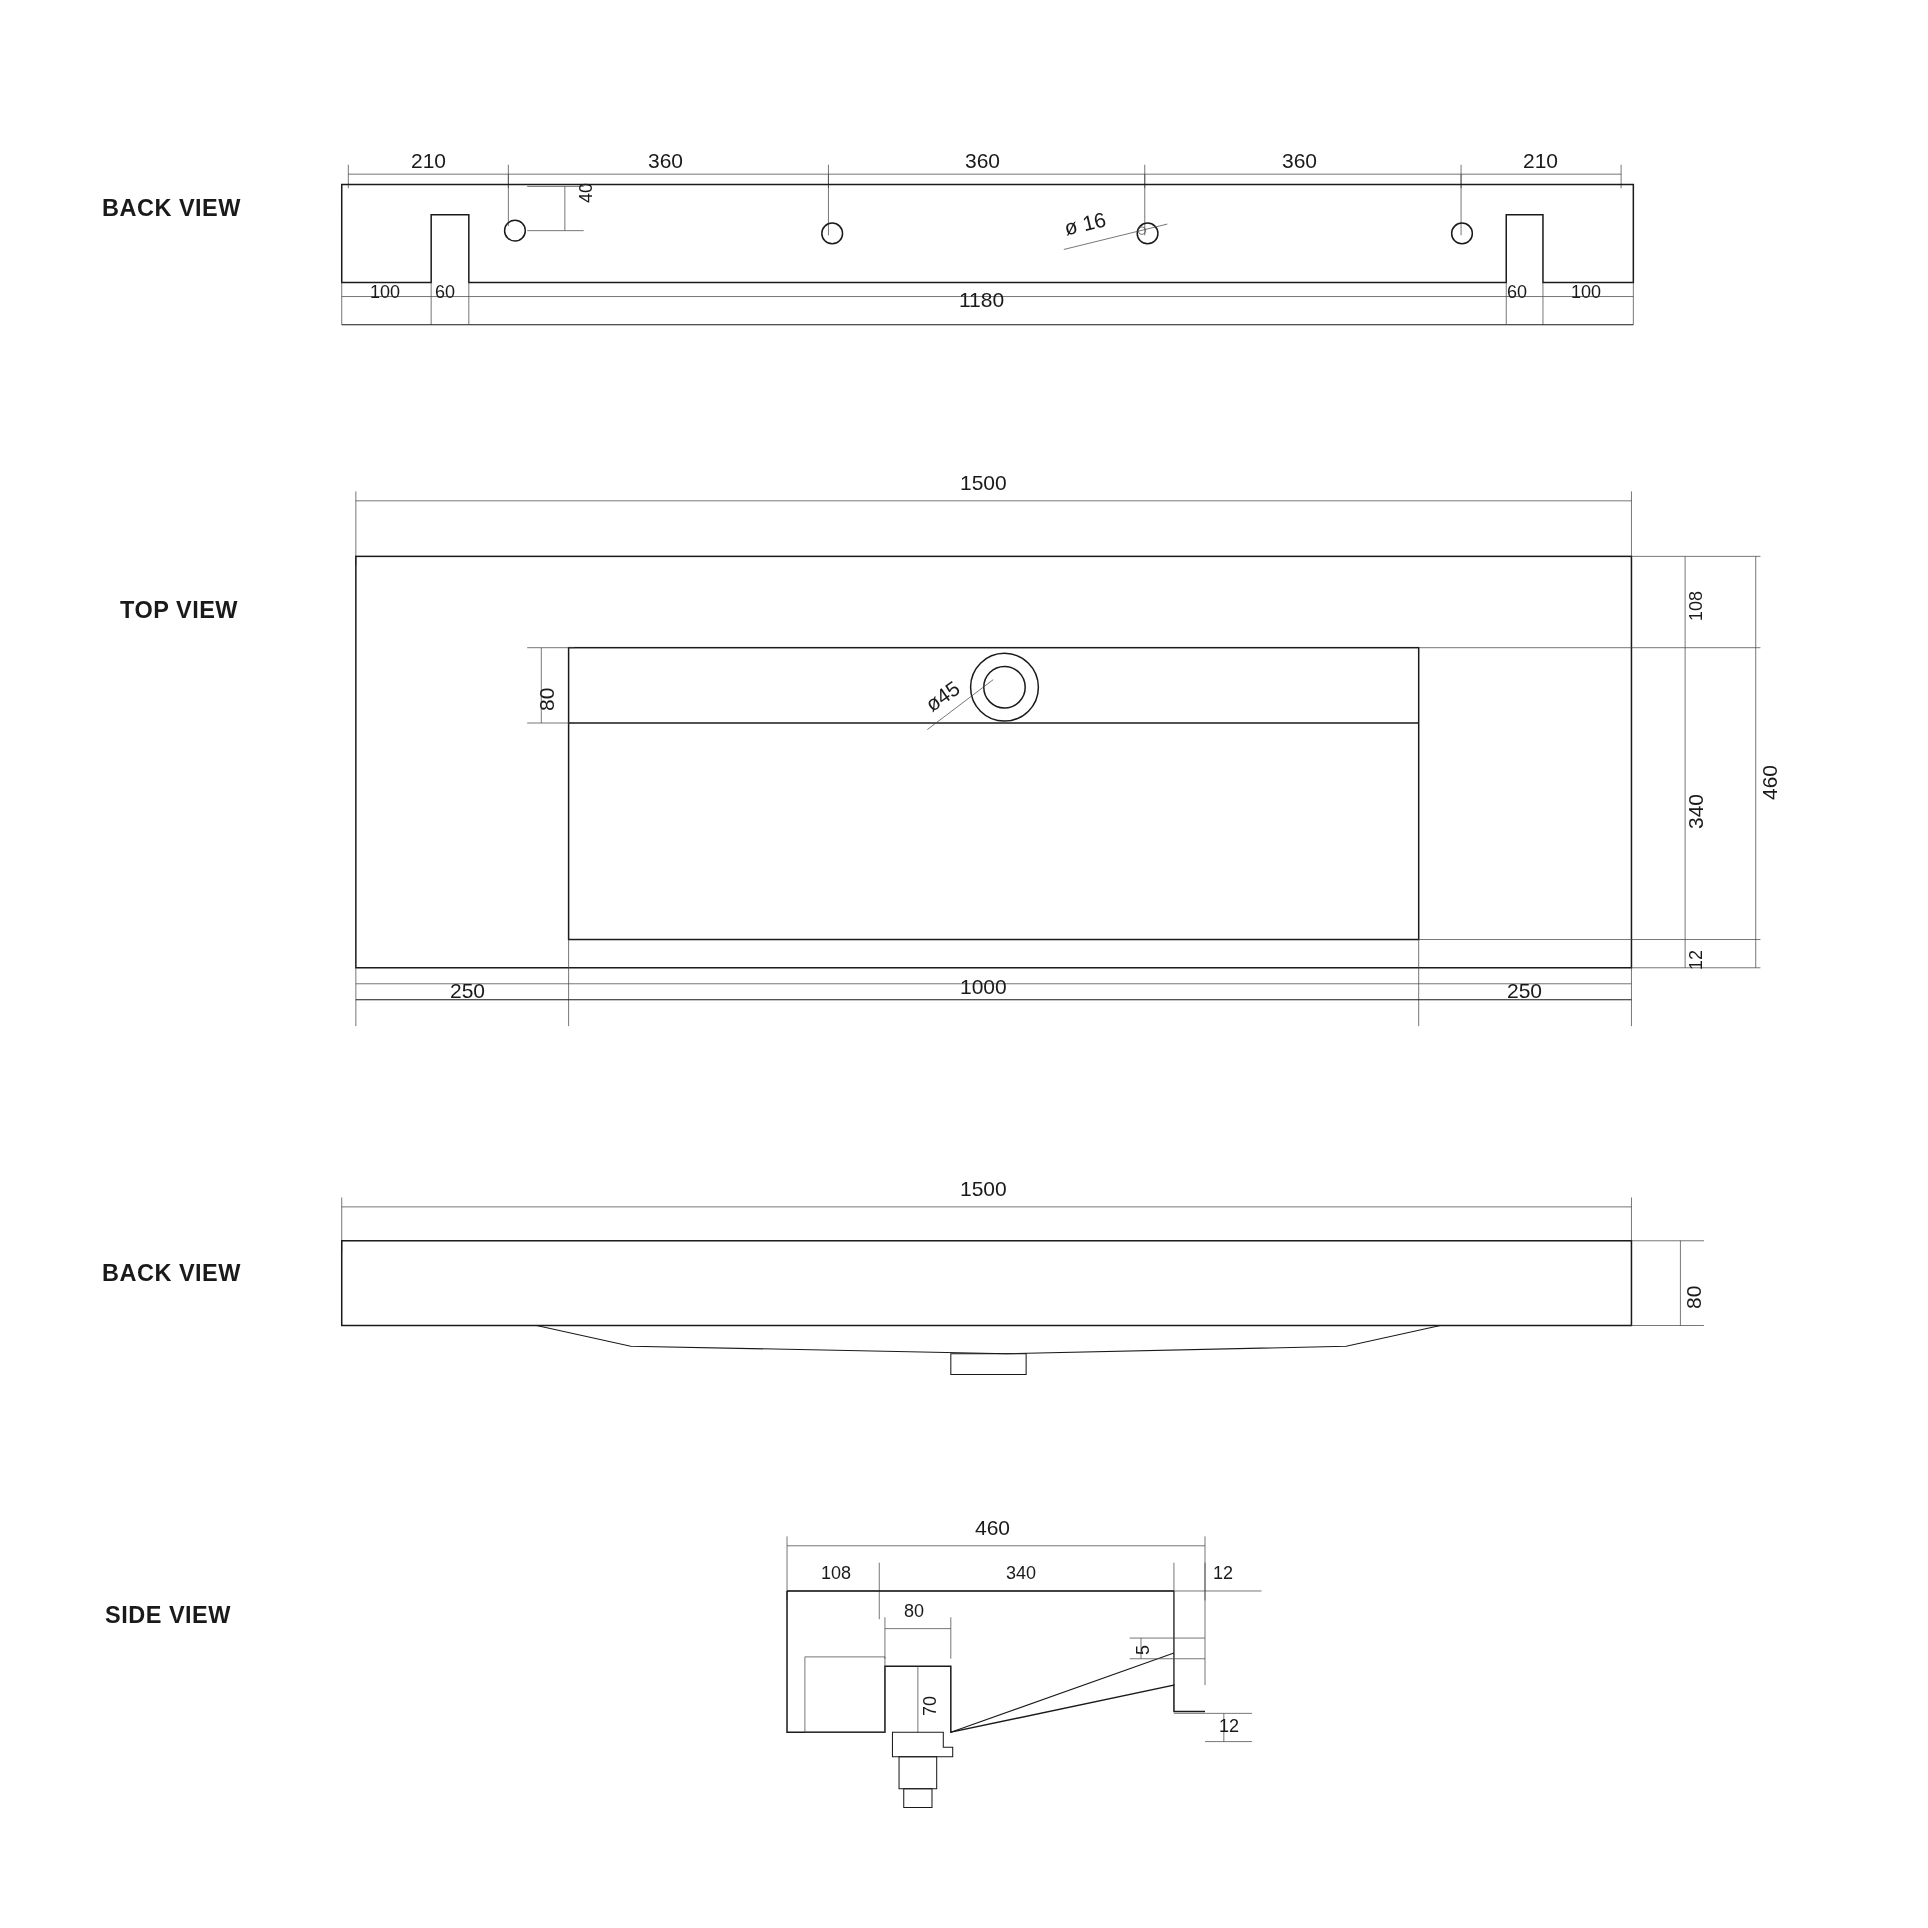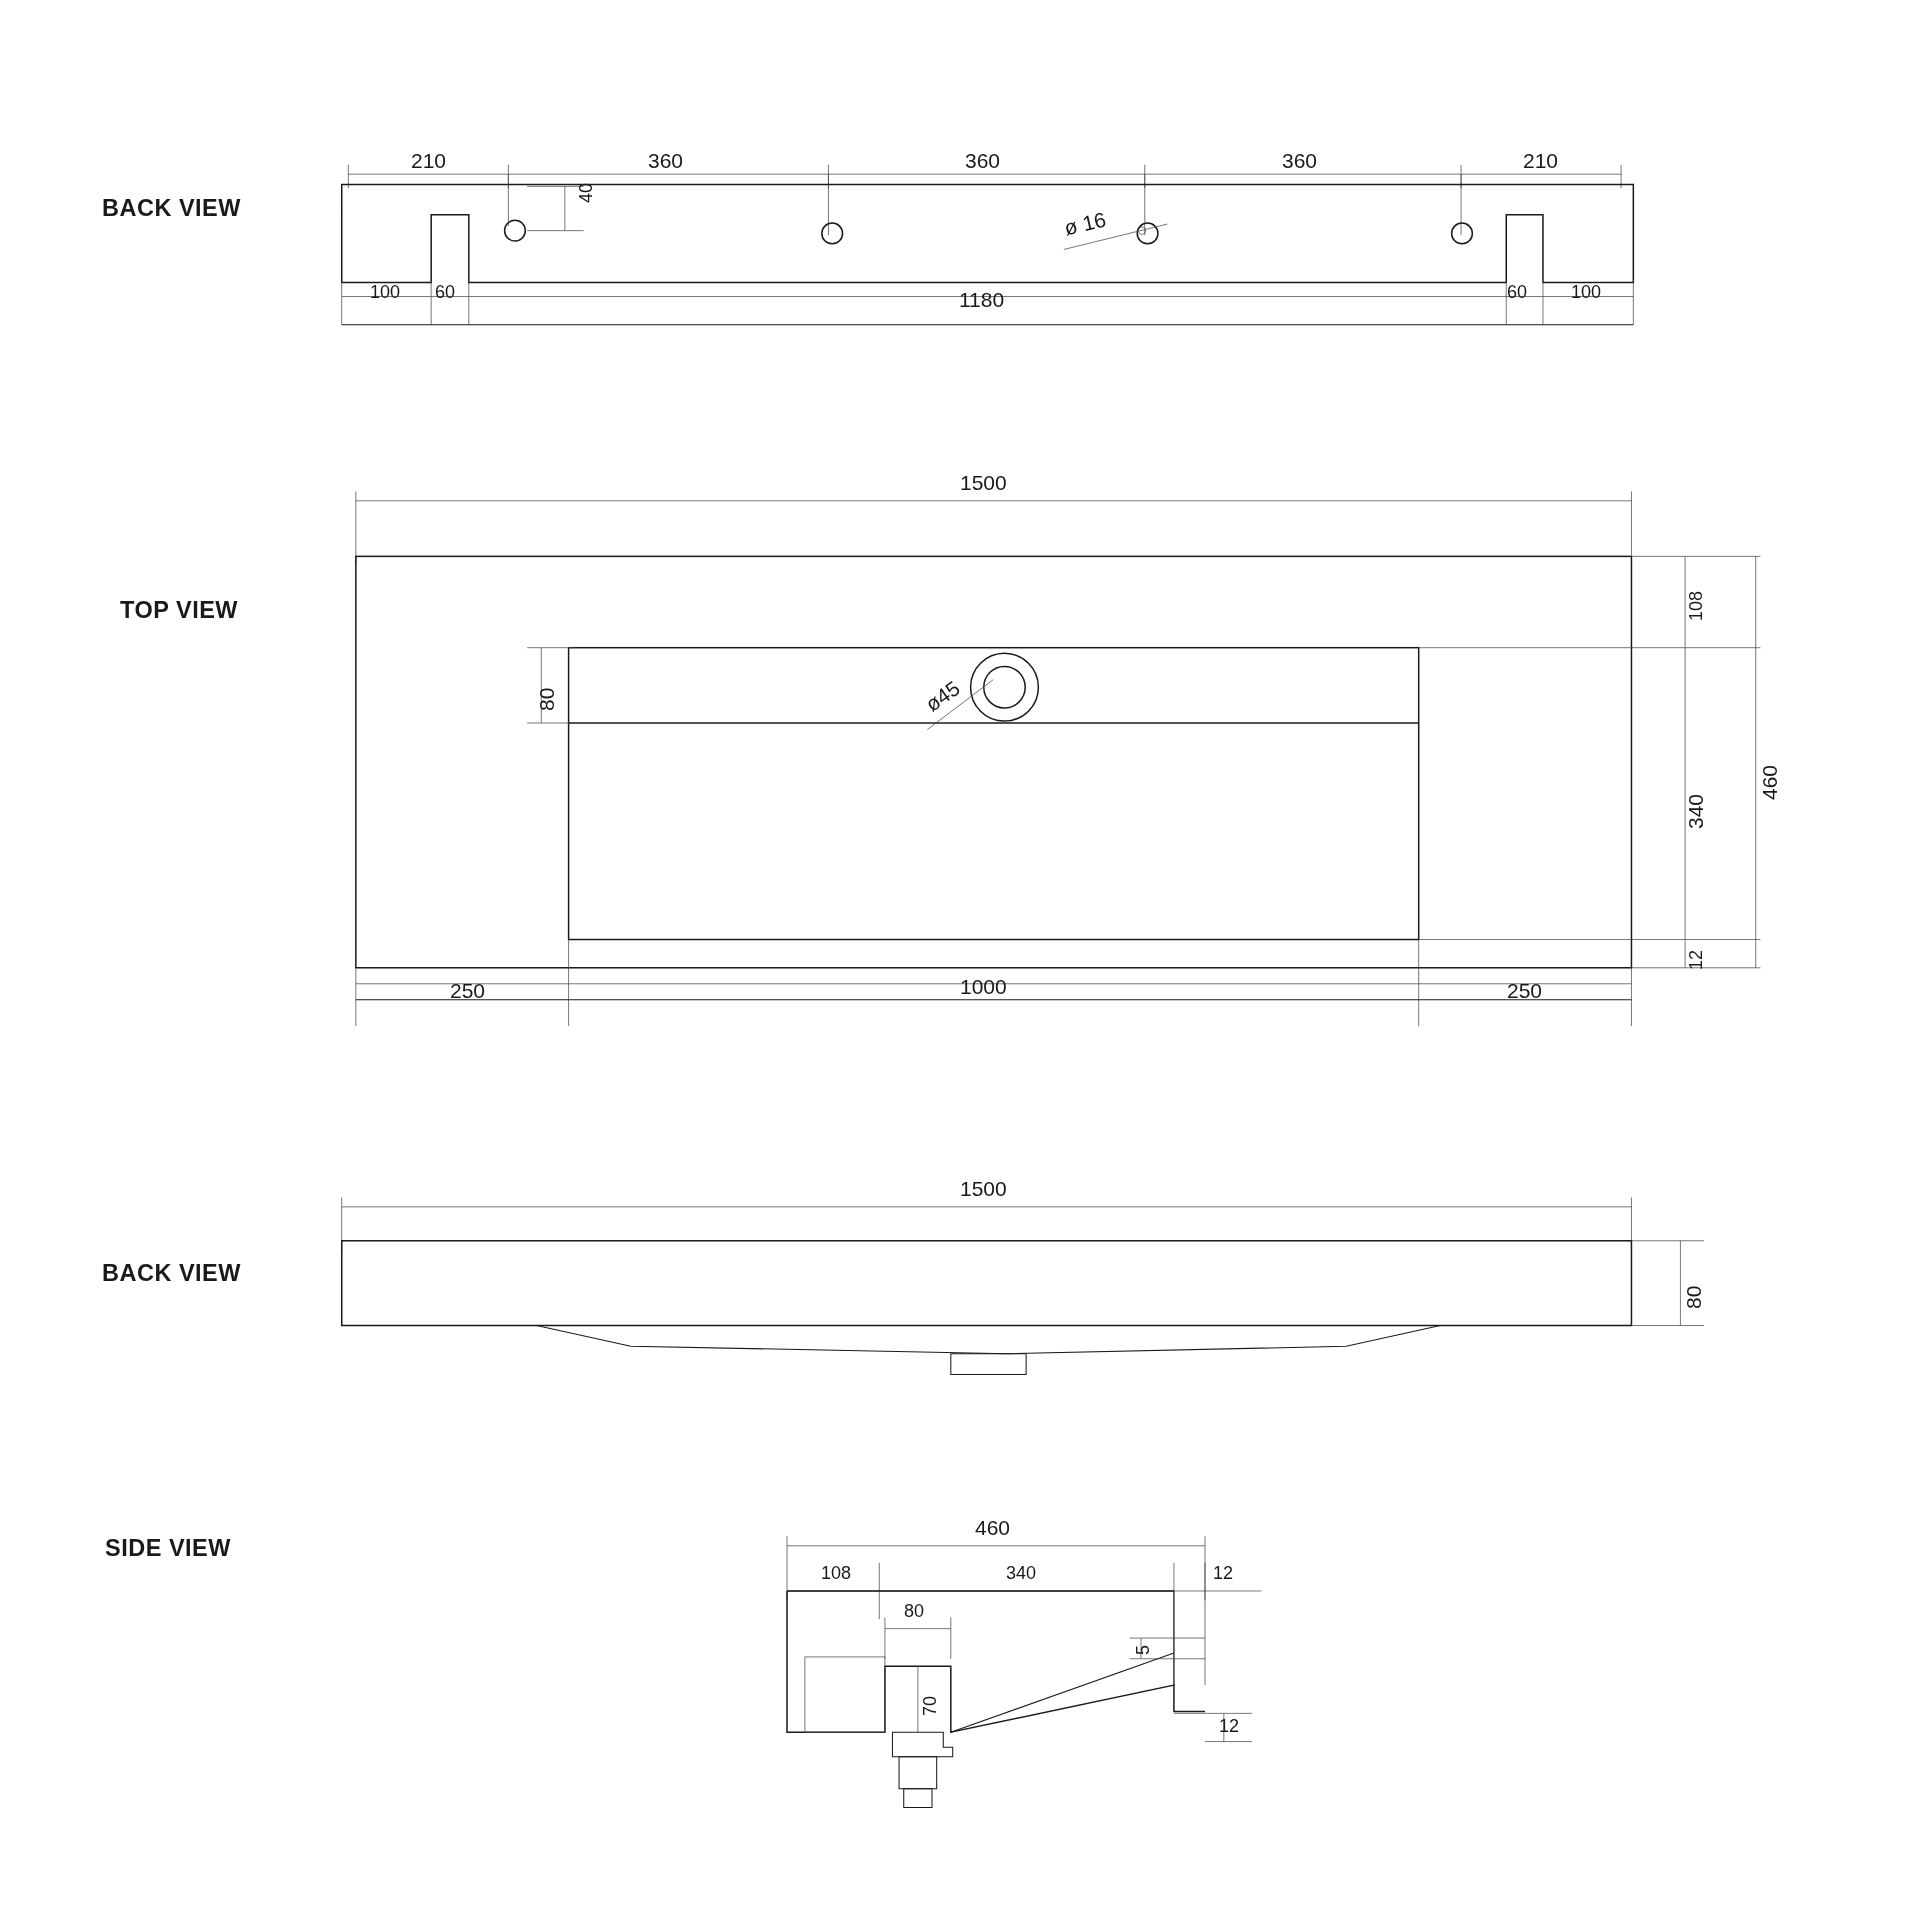--- a/index.html
+++ b/index.html
@@ -173,21 +173,21 @@
     <line class="ln-hair" x1="1212" y1="1740" x2="1212" y2="1762"></line>
 
     <line class="ln-hair" x1="1247" y1="1820" x2="1330" y2="1820"></line>
     <line class="ln-hair" x1="1280" y1="1850" x2="1330" y2="1850"></line>
     <line class="ln-hair" x1="1300" y1="1820" x2="1300" y2="1850"></line>
   </svg>
 
   <div class="view-label" style="left:102px; top:195px;">BACK VIEW</div>
   <div class="view-label" style="left:120px; top:589px;margin-top:8px;">TOP VIEW</div>
   <div class="view-label" style="left:102px; top:1260px;">BACK VIEW</div>
-  <div class="view-label" style="left:105px; top:1535px;">SIDE VIEW</div>
+  <div class="view-label" style="left:105px; top:1602px;">SIDE VIEW</div>
 
   <div class="dim" style="left:411px; top:149px;">210</div>
   <div class="dim" style="left:648px; top:149px;">360</div>
   <div class="dim" style="left:965px; top:149px;">360</div>
   <div class="dim" style="left:1282px; top:149px;">360</div>
   <div class="dim" style="left:1523px; top:149px;">210</div>
 
   <div class="dim small vert" style="left:576px; top:203px;">40</div>
 
   <div class="dim" style="left:1062px; top:217px; transform:rotate(-13deg); transform-origin:left top;">ø 16</div>

